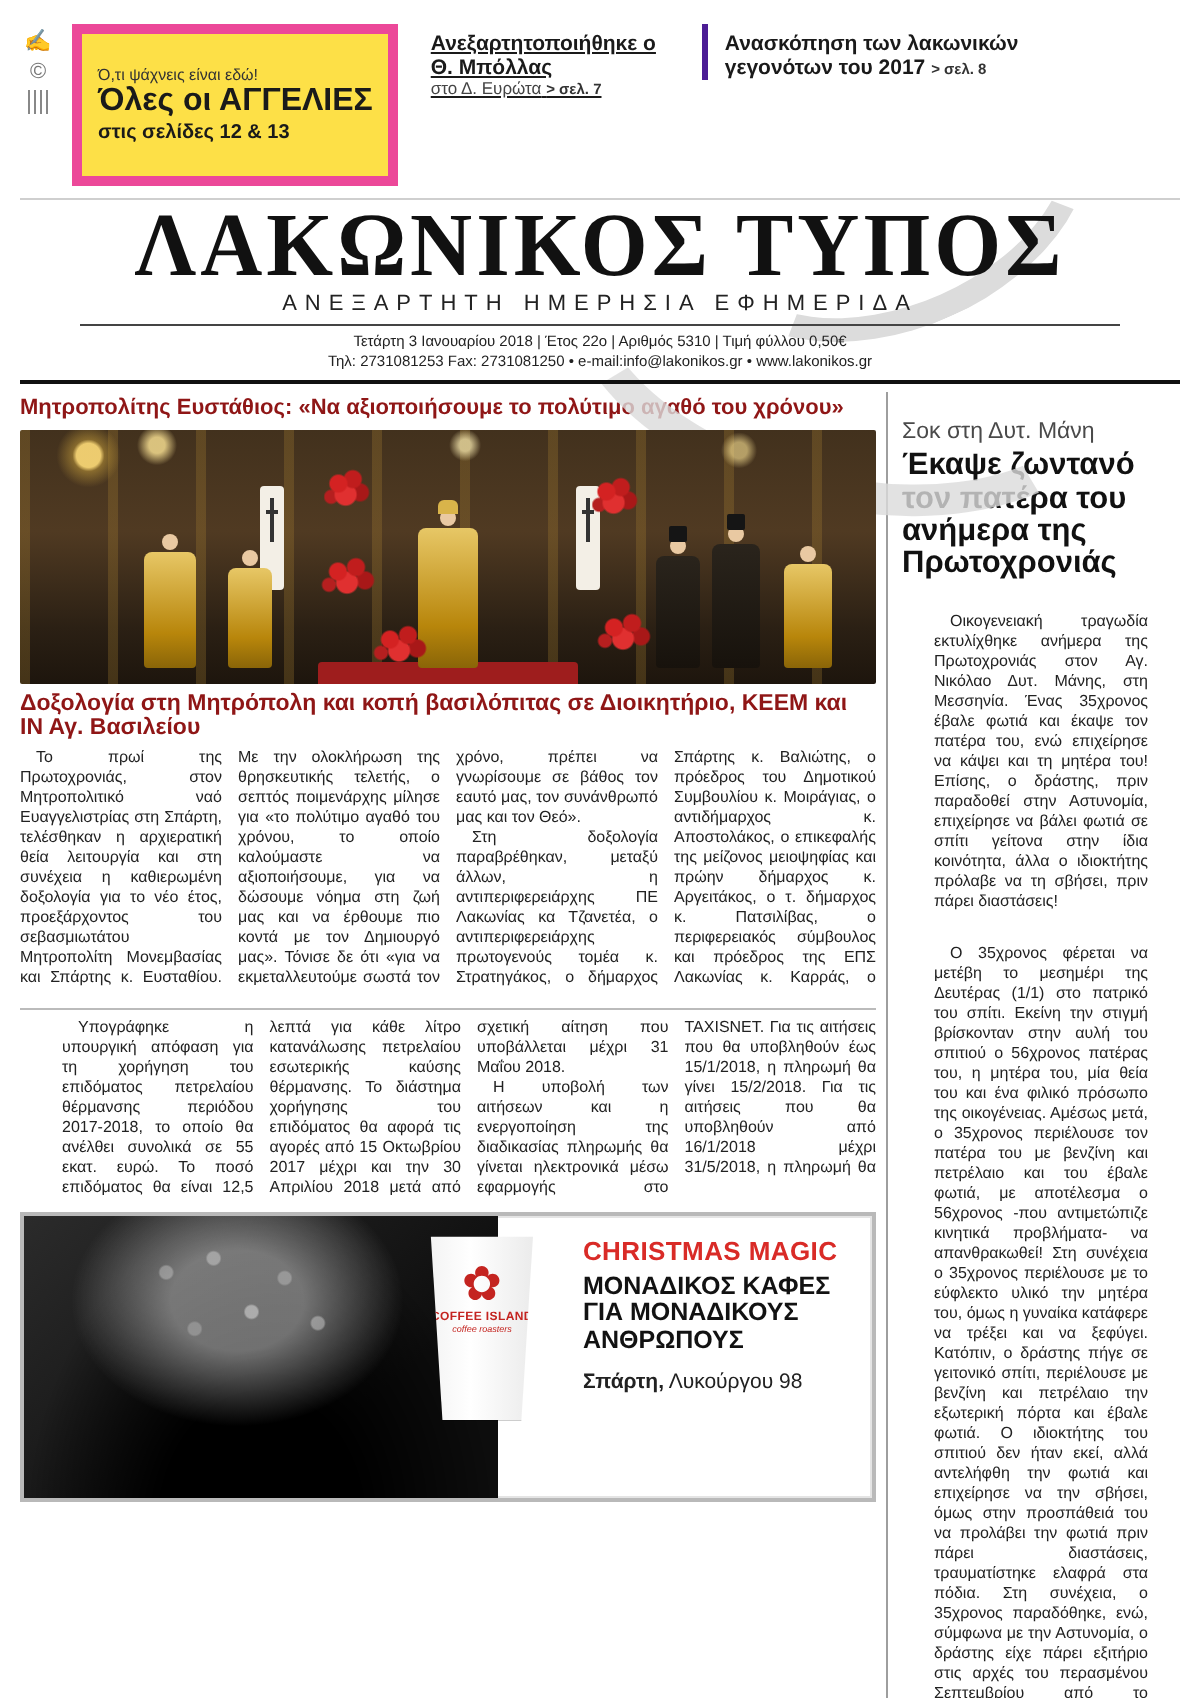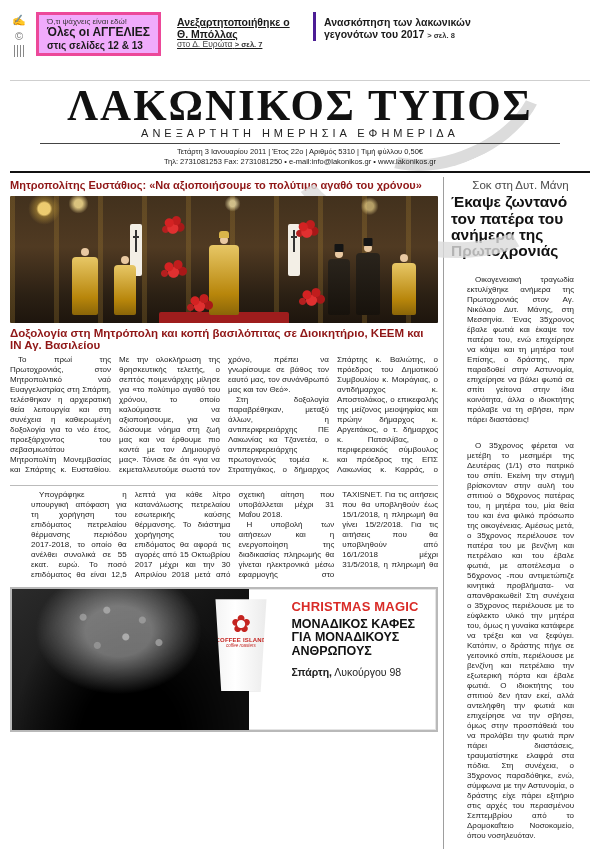--- a/index.html
+++ b/index.html
@@ -9,23 +9,23 @@
 
   
   .swoosh{position:absolute;border:12px solid transparent;border-bottom-color:#dcdcdc;border-radius:50%;z-index:0;}
   .sw1{width:180px;height:110px;right:40px;top:18px;transform:rotate(-24deg);}
   .sw2{width:260px;height:150px;right:20px;top:60px;transform:rotate(14deg);border-width:16px;opacity:.8;}
 
   
   .topbar{position:relative;display:flex;align-items:flex-start;gap:8px;padding-bottom:6px;border-bottom:1px solid #cfcfcf;min-height:62px;z-index:1;}
   .iconstrip{width:18px;display:flex;flex-direction:column;align-items:center;gap:3px;color:#777;font-size:11px;padding-top:2px;}
   .barcode{width:10px;height:12px;background:repeating-linear-gradient(90deg,#888 0 1px,#fff 1px 3px);}
-  .classbox{border:3px solid #ec4899;padding:2px 8px;line-height:1.15;background:#f0abfc;}
+  .classbox{border:5px solid #ec4899;padding:16px 8px;line-height:1.15;background:#fde047;}
   .classbox .s1{font-size:8px;color:#333;}
-  .classbox .s2{font-size:12px;font-weight:bold;}
+  .classbox .s2{font-size:16px;font-weight:bold;}
   .classbox .s3{font-size:10px;font-weight:bold;}
   .teaser{padding:4px 8px 0 8px;line-height:1.15;}
   .teaser .t{font-size:10.5px;font-weight:bold;}
   .teaser .sub{font-size:8.5px;color:#444;}
   .teaser .pg{font-size:7.5px;font-weight:bold;color:#333;}
   .t3{border-left:1px solid #cfcfcf;max-width:135px;}
   .t4{border-left:3px solid #4c1d95;max-width:160px;}
   .t2{max-width:120px;text-decoration:underline;}
 
   
@@ -102,21 +102,21 @@
   .cup .flower{color:#c42420;font-size:24px;line-height:26px;margin-top:12px;}
   .cup .cbrand{color:#c42420;font-size:6px;font-weight:bold;letter-spacing:.2px;}
   .cup .csub{color:#c42420;font-size:4.5px;font-style:italic;}
   .ad-right{position:absolute;right:0;top:0;bottom:0;width:44%;padding:10px 8px 6px 42px;box-sizing:border-box;}
   .ad-promo{color:#d92b27;font-weight:800;font-size:13px;letter-spacing:.2px;}
   .ad-head{color:#121212;font-weight:800;font-size:12.5px;line-height:1.05;margin-top:4px;text-transform:uppercase;}
   .ad-addr{font-size:10.5px;margin-top:8px;color:#222;}
   .ad-addr b{font-weight:bold;}
 
   
-  .side-kicker{color:#4a4a4a;font-size:11.5px;margin-top:2px;text-align:center;}
+  .side-kicker{color:#4a4a4a;font-size:11.5px;margin-top:14px;}
   .side-head{font-size:15.5px;font-weight:800;line-height:1.05;color:#111;margin-top:3px;}
   .side-body{font-size:8px;line-height:10px;text-align:justify;color:#222;margin-top:6px;}
   .side-body p{margin:16px;text-indent:8px;}
   .side-div{border-top:1px solid #999;margin:8px 12px 7px 0;}
   .st-intro{color:#555;font-size:9px;line-height:1.25;}
   .st-title{font-size:13px;font-weight:800;line-height:1.1;color:#111;margin-top:16px;}
   .st-by{font-size:8px;font-weight:bold;color:#222;margin-top:3px;}
   .st-pagerow{display:flex;align-items:flex-end;gap:4px;margin-top:4px;padding-right:12px;}
   .st-line{flex:1;border-bottom:1px solid #555;height:1px;}
   .st-page{font-size:8px;font-weight:bold;}
@@ -154,21 +154,21 @@
           <span class="pg">&gt; σελ. 8</span>
         </div>
       </div>
     </div>
 
     <div class="masthead">
       <div class="mast-title">ΛΑΚΩΝΙΚΟΣ ΤΥΠΟΣ</div>
       <div class="mast-sub">ΑΝΕΞΑΡΤΗΤΗ ΗΜΕΡΗΣΙΑ ΕΦΗΜΕΡΙΔΑ</div>
       <div class="mast-rule"></div>
       <div class="dateline">
-        <div>Τετάρτη 3 Ιανουαρίου 2011 | Έτος 22ο | Αριθμός 5310 | Τιμή φύλλου 0,50€</div>
+        <div>Τετάρτη 3 Ιανουαρίου 2018 | Έτος 22ο | Αριθμός 5310 | Τιμή φύλλου 0,50€</div>
         <div>Τηλ: 2731081253 Fax: 2731081250 • e-mail:info@lakonikos.gr • www.lakonikos.gr</div>
       </div>
       <div class="thickrule"></div>
     </div>
 
     <div class="content">
 
       <div class="maincol">
         <div class="kicker">Μητροπολίτης Ευστάθιος: «Να αξιοποιήσουμε το πολύτιμο αγαθό του χρόνου»</div>
 

